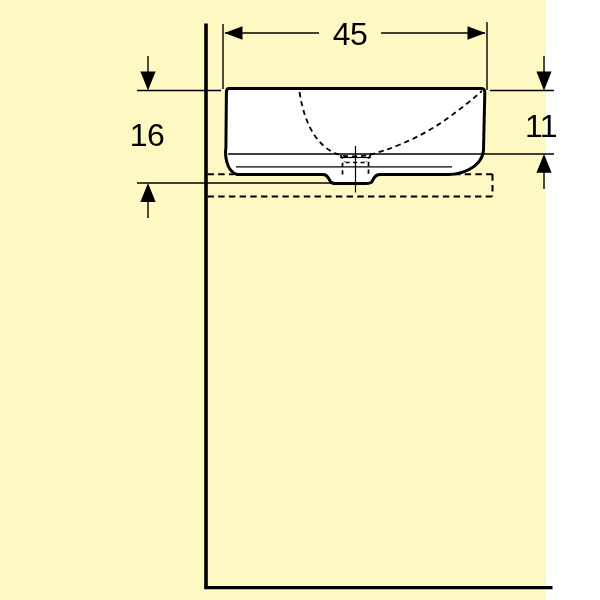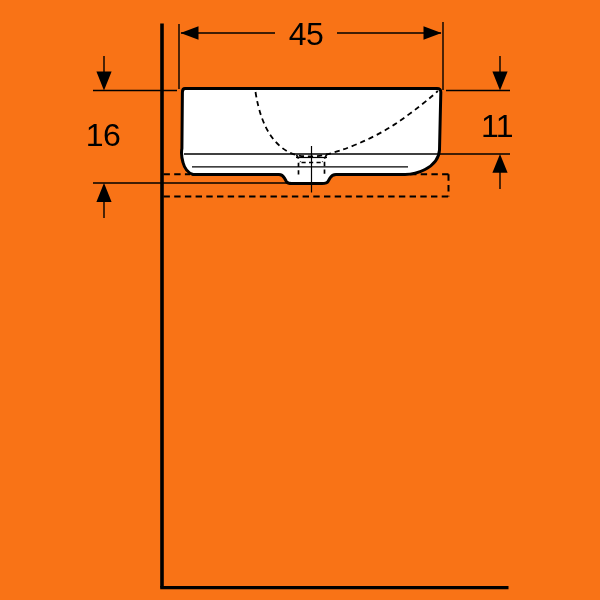--- a/index.html
+++ b/index.html
@@ -6,23 +6,24 @@
     margin: 0;
     padding: 0;
     width: 600px;
     height: 600px;
     background: #ffffff;
     overflow: hidden;
     font-family: "Liberation Sans", sans-serif;
   }
   .stage {
     position: relative;
-    width: 600px;
+    width: 502px;
     height: 600px;
-    background: #f97316;
+    background: #fef9c3;
+    padding-left: 44px;
   }
   svg { display: block; }
   .dim-text {
     font-family: "Liberation Sans", sans-serif;
     font-size: 32px;
     letter-spacing: -0.5px;
     fill: #000000;
   }
 </style>
 </head>

